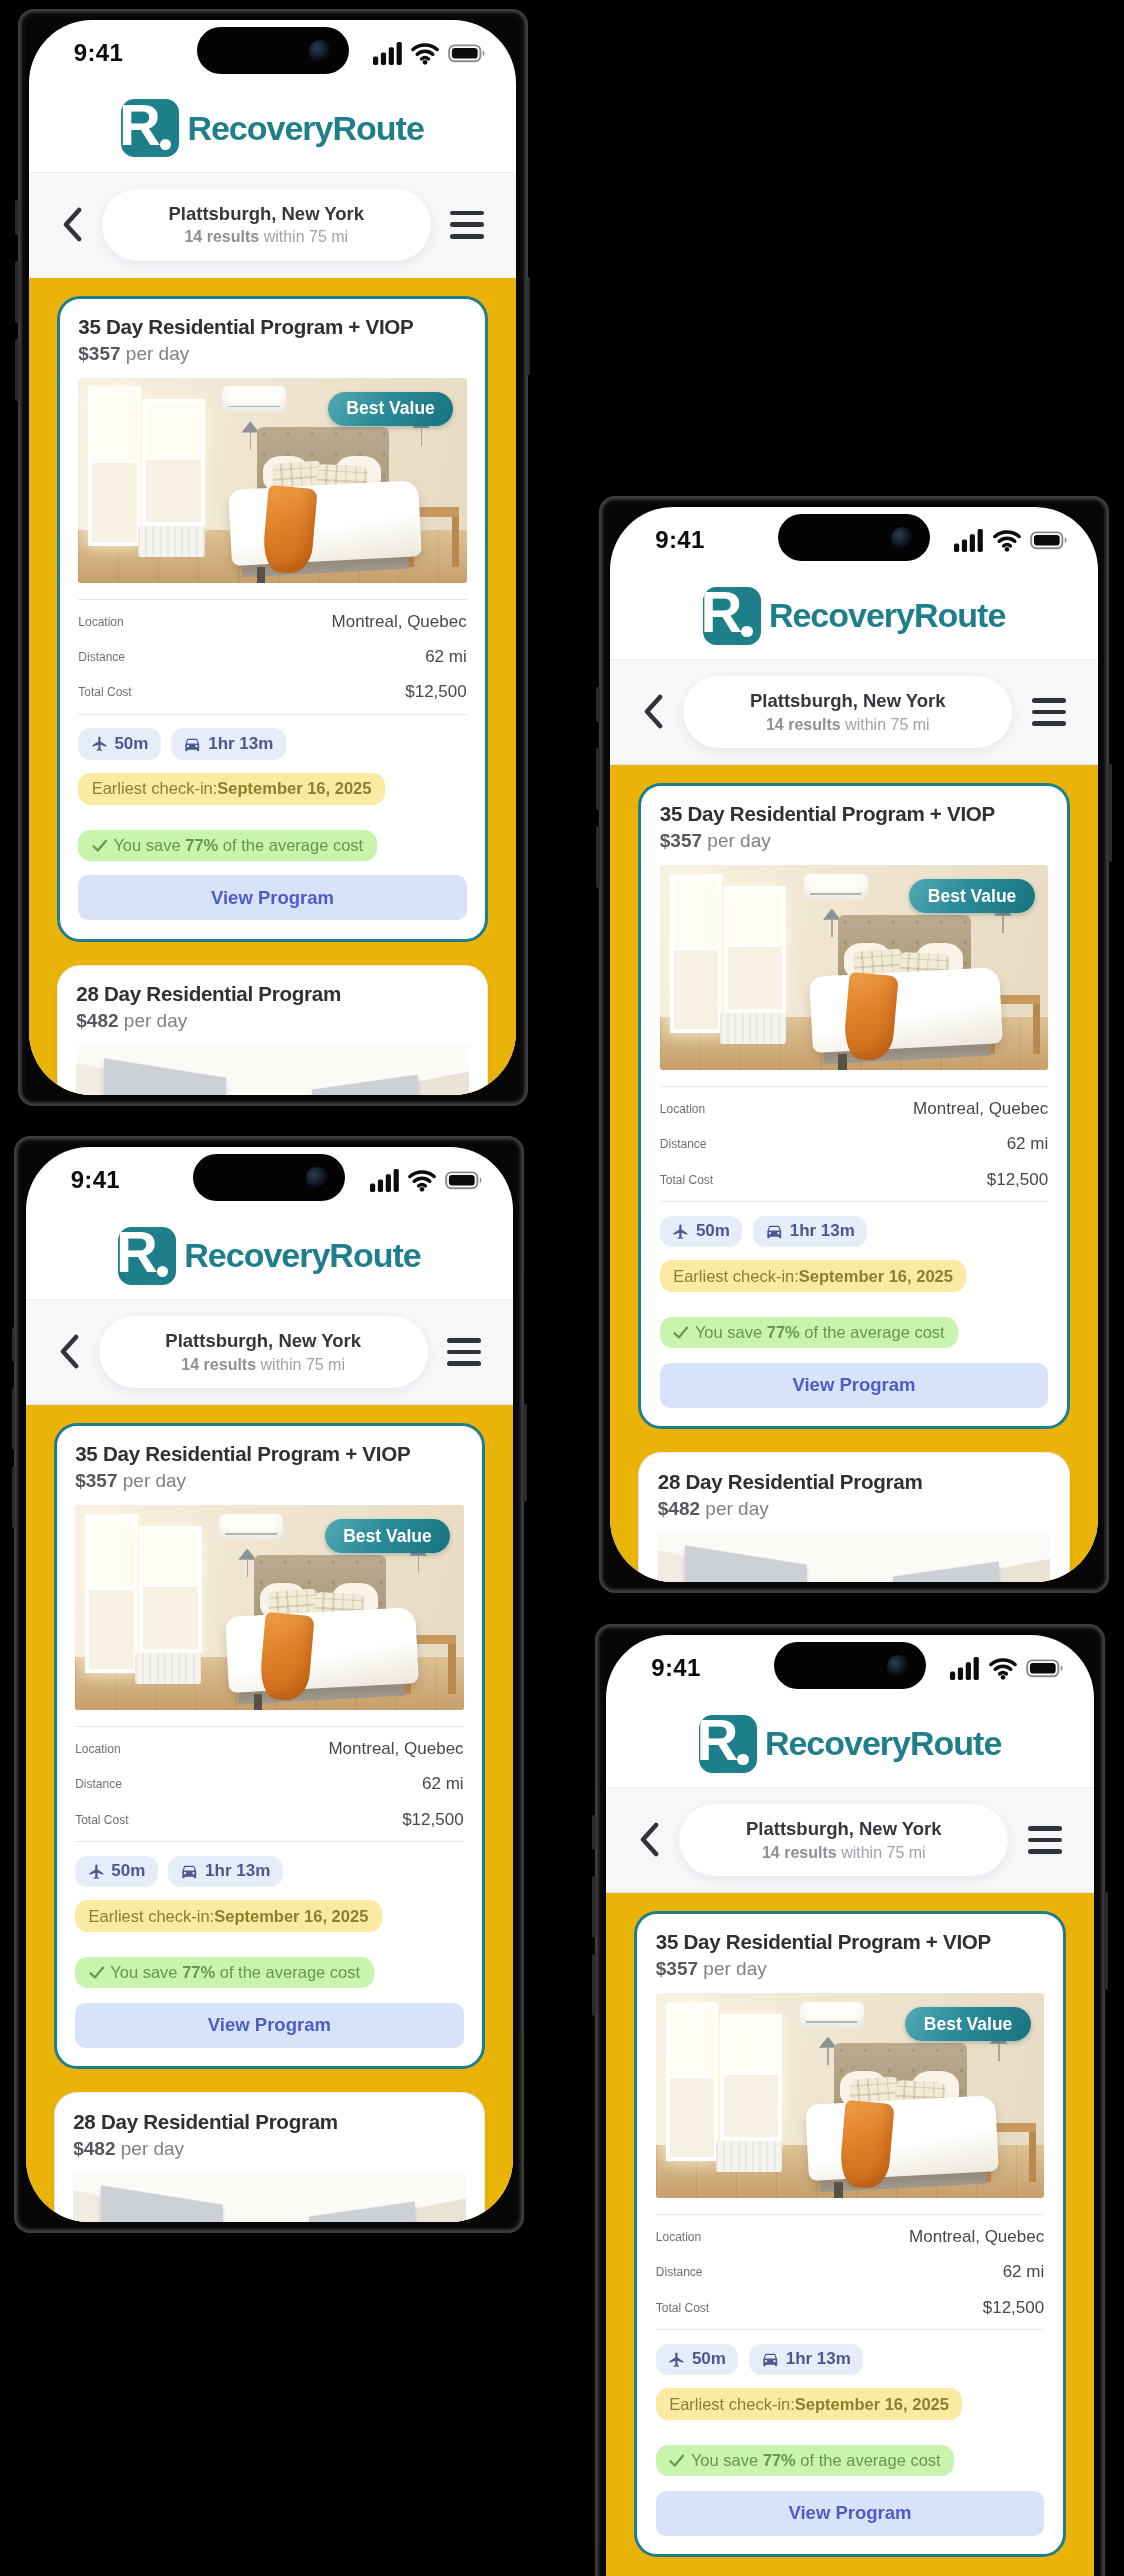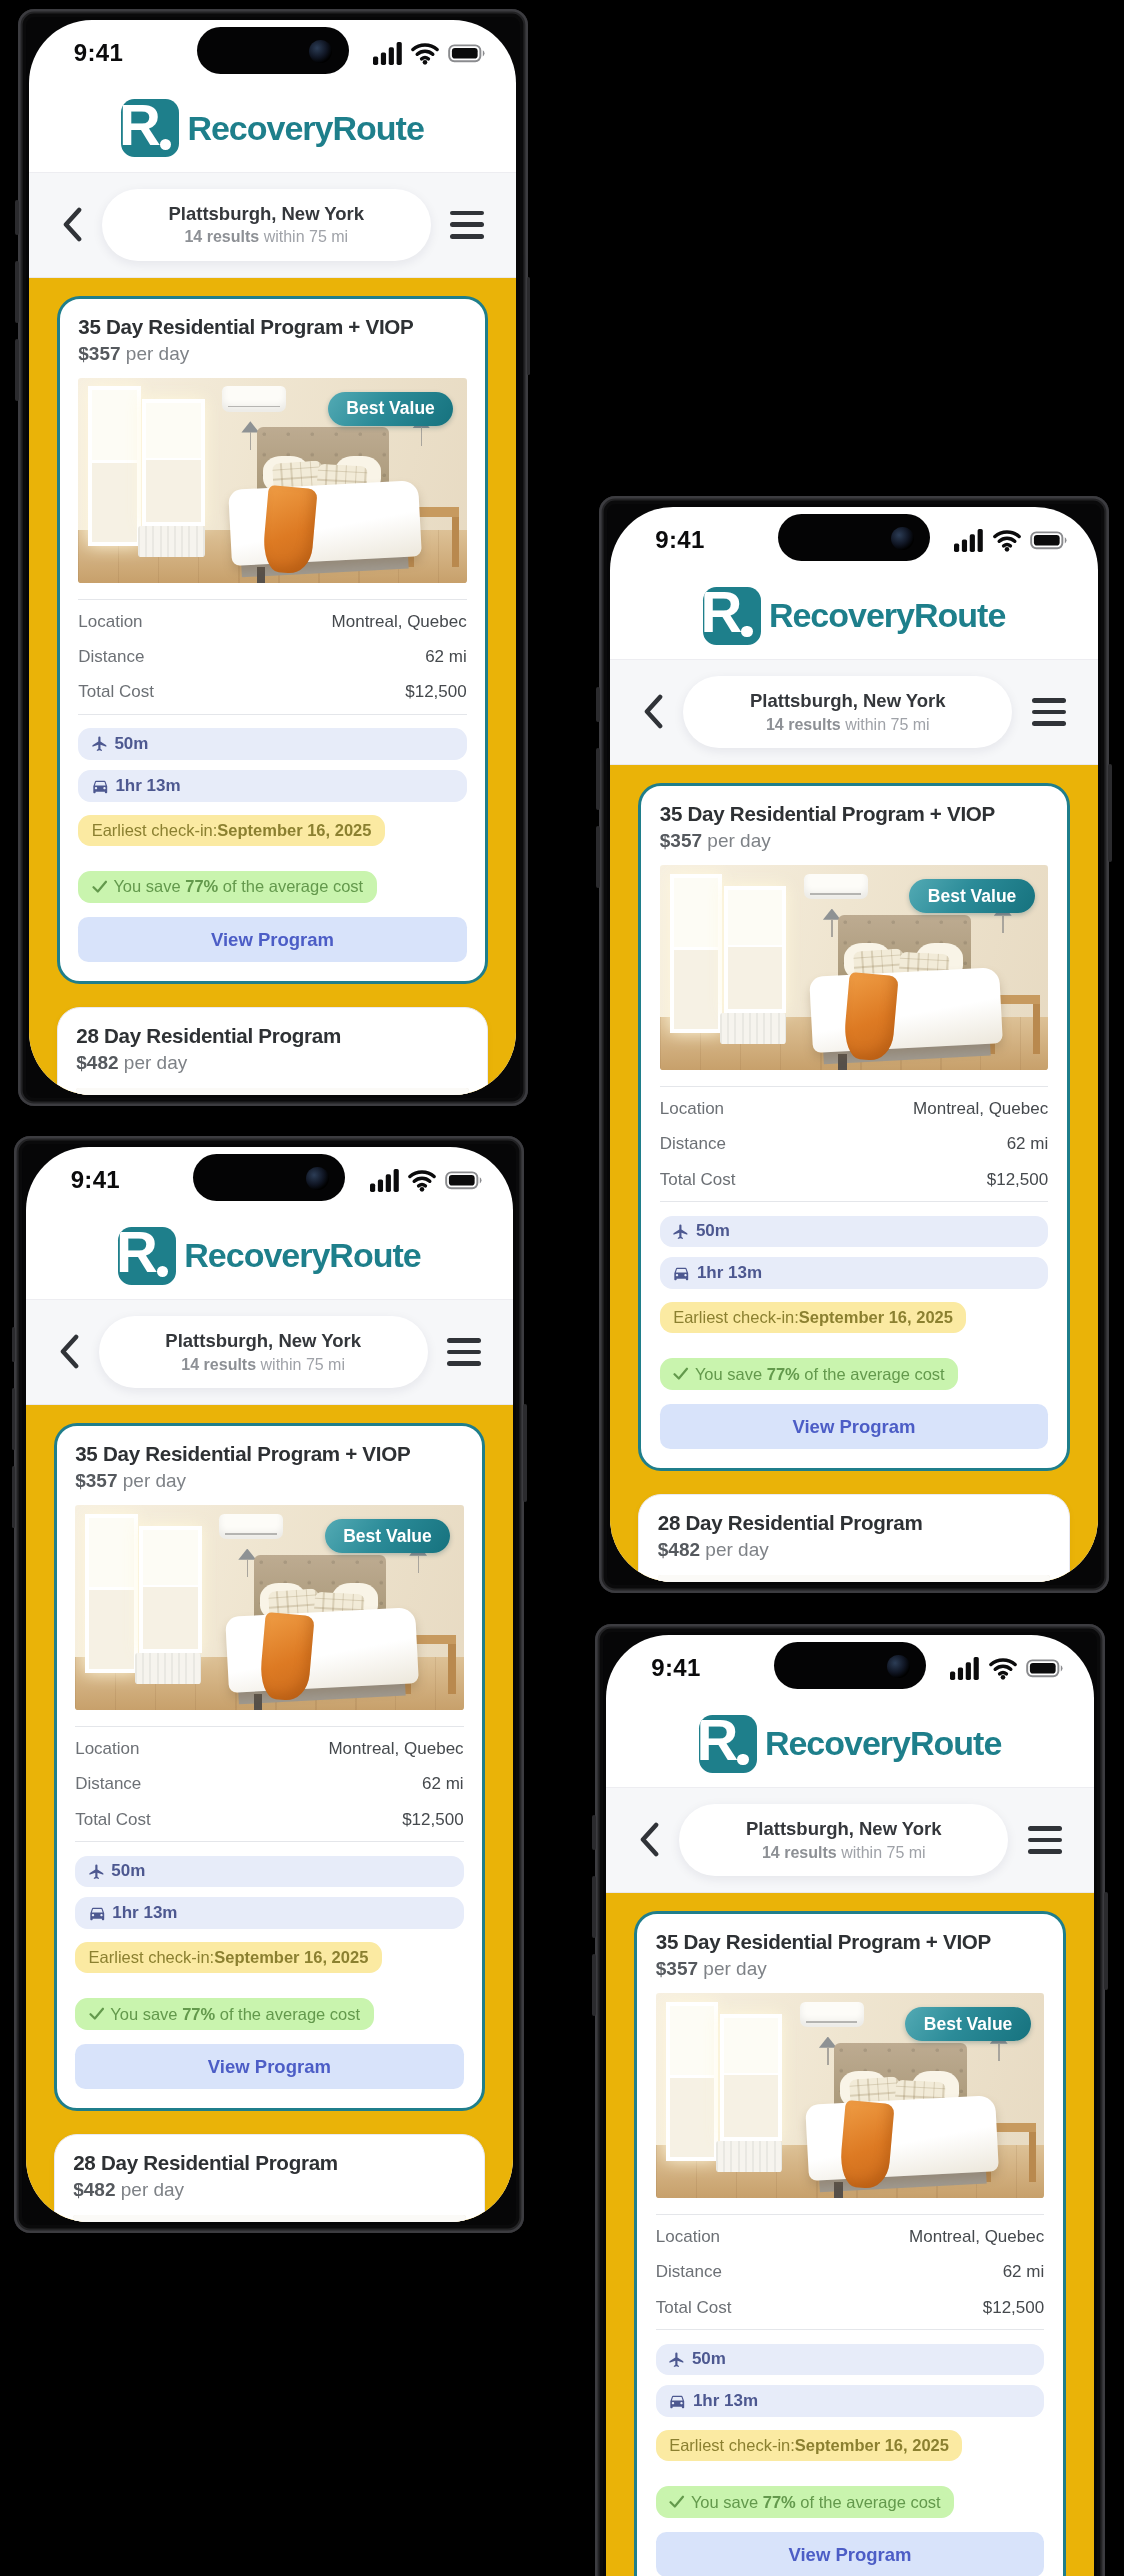--- a/index.html
+++ b/index.html
@@ -131,23 +131,23 @@
         background:linear-gradient(90deg,transparent 0 47%,#fff 47% 53%,transparent 53%),
                    radial-gradient(67px 36px at 35% 85%,#d8cab2 0 55%,transparent 60%),
                    linear-gradient(180deg,#f8f5ed 0 55%,#ece2cf 55% 100%);}
   .r2-corner{position:absolute;left:51.4%;top:27%;width:1.5px;height:60%;background:rgba(120,110,95,.25);transform:rotate(1.5deg);}
   .r2-mirror{position:absolute;left:41%;top:32%;width:7.5%;height:50%;border:4.1px solid #b5894f;
         background:linear-gradient(170deg,#eef0ee 0%,#d9dedc 100%);transform:rotate(1deg);}
 
   
   .details{margin-top:15.5px;border-top:1.5px solid #e4e6ea;border-bottom:1.5px solid #e4e6ea;padding:4.1px 0;}
   .drow{display:flex;justify-content:space-between;align-items:center;padding:7.7px 0;}
-  .dl{font-size:17px;color:#6c7075;}
+  .dl{font-size:12px;color:#6c7075;}
   .dv{font-size:17px;font-weight:400;color:#45494d;}
-  .chips{margin-top:13.4px;display:flex;gap:10.3px;flex-direction:column;}
+  .chips{margin-top:13.4px;display:flex;gap:10.3px;}
   .chip{display:inline-flex;align-items:center;gap:6.2px;background:#e7ecf9;border-radius:12.4px;
         padding:5.7px 12.4px;color:#4d5890;font-size:17px;font-weight:700;}
   .banner{display:inline-flex;align-items:center;margin-top:13.4px;border-radius:12.4px;padding:6.2px 13.4px;font-size:16.5px;}
   .banner-yellow{background:#fbeaa2;color:#8b8030;}
   .banner-yellow b{font-weight:700;}
   .banner-green{background:#c9f4ae;color:#63994c;margin-top:25px;gap:6.2px;}
   .banner-green b{font-weight:700;}
   .cta{margin-top:14.4px;height:45px;border-radius:10.3px;background:#d8e3fa;display:flex;
        align-items:center;justify-content:center;font-size:18.5px;font-weight:700;color:#4c5dc6;cursor:pointer;}
 </style>

